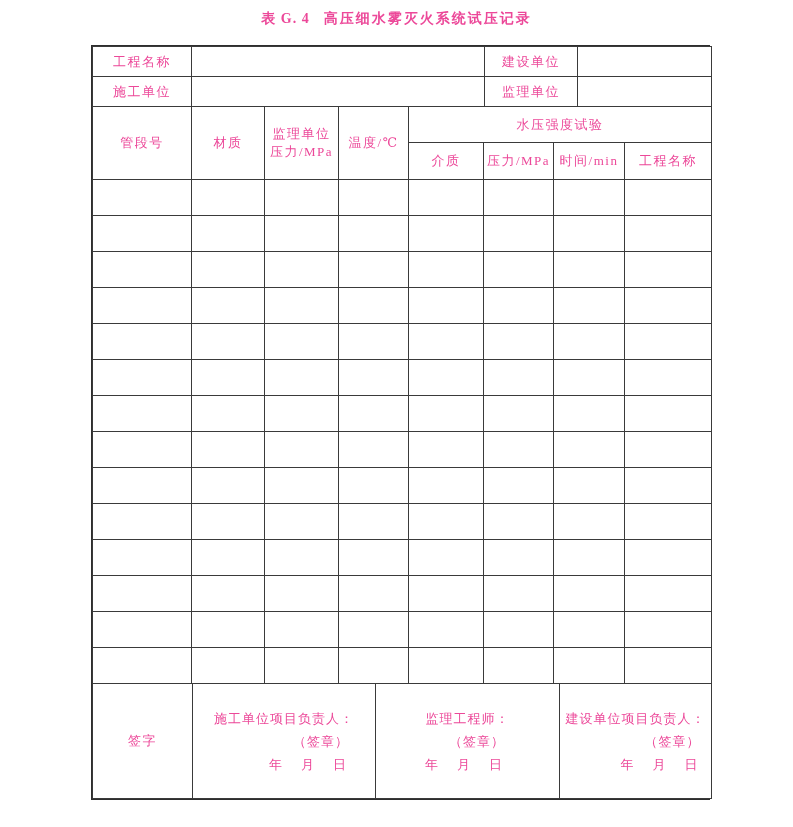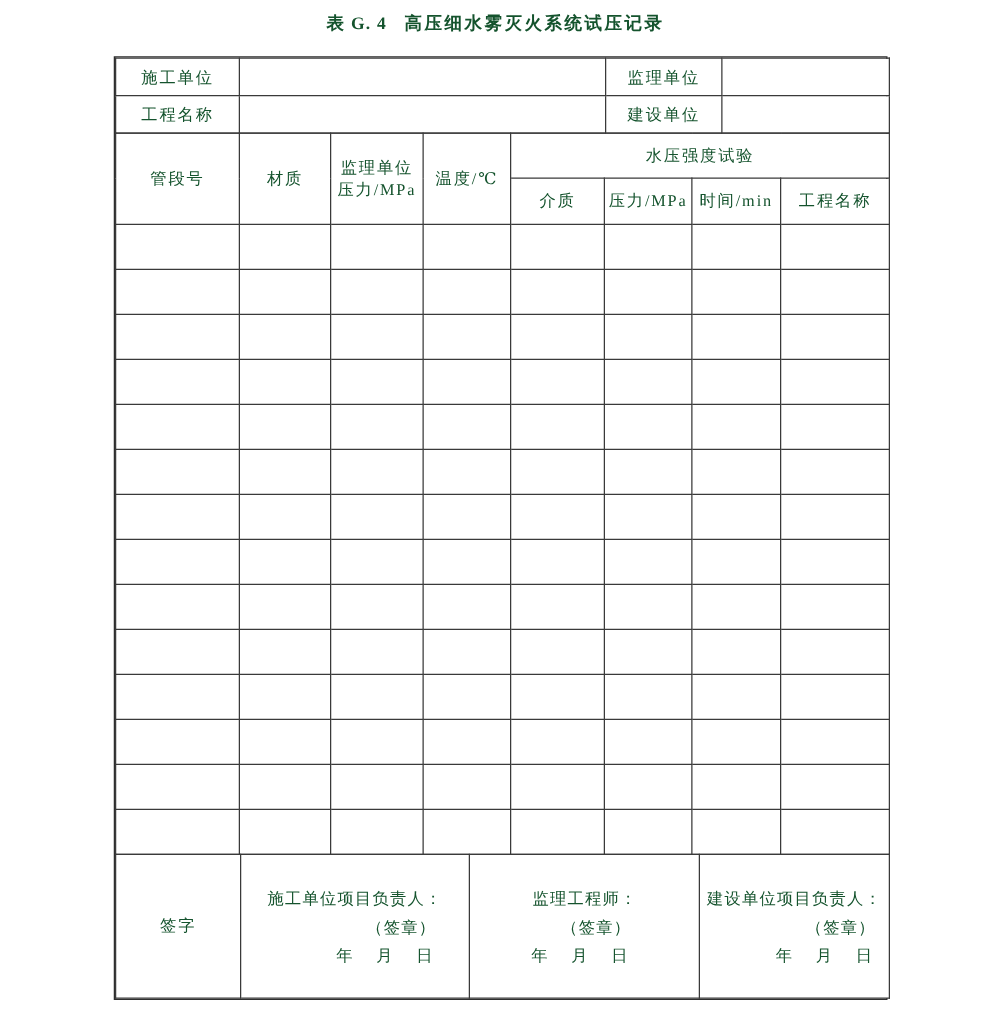--- a/index.html
+++ b/index.html
@@ -3,21 +3,21 @@
 <meta charset="utf-8">
 <style>
   * { margin: 0; padding: 0; box-sizing: border-box; }
   html, body { background: #ffffff; }
   .page {
     position: relative;
     width: 793px;
     height: 827px;
     background: #ffffff;
     font-family: "Liberation Serif", "DejaVu Serif", serif;
-    color: #14532d;
+    color: #ec4899;
     overflow: hidden;
   }
   .doc-title {
     position: absolute;
     top: 10px;
     left: 0;
     width: 100%;
     text-align: center;
     font-size: 14px;
     font-weight: bold;
@@ -59,21 +59,21 @@
   
   .body-row td { height: 36px; }
   
   .sig-row td { height: 115px; }
   .sig-block {
     display: inline-block;
     text-align: right;
     line-height: 23px;
     letter-spacing: 1px;
   }
-  .sig-block .l1 { text-align: right; }
+  .sig-block .l1 { text-align: center; }
   .sig-block .l2, .sig-block .l3 { padding-right: 5px; }
   .sig-block .l3 { letter-spacing: 3px; }
 </style>
 </head>
 <body>
 
 <div class="page">
 
   <div class="doc-title">
     <span class="title-prefix">表 G. 4</span><span>高压细水雾灭火系统试压记录</span>
@@ -83,29 +83,29 @@
 
     <table class="tbl">
       <colgroup>
         <col style="width:99px">
           <col style="width:293px">
           <col style="width:93px">
           <col style="width:134px">
       </colgroup>
       <tbody>
           <tr class="info-row">
+        <td>工程名称</td>
+        <td></td>
+        <td>建设单位</td>
+        <td></td>
+      </tr>
+      <tr class="info-row">
         <td>施工单位</td>
         <td></td>
         <td>监理单位</td>
-        <td></td>
-      </tr>
-      <tr class="info-row">
-        <td>工程名称</td>
-        <td></td>
-        <td>建设单位</td>
         <td></td>
       </tr>
     </tbody>
       </table>
 
     <table class="tbl">
       <colgroup>
         <col style="width:99px">
           <col style="width:73px">
           <col style="width:74px">

